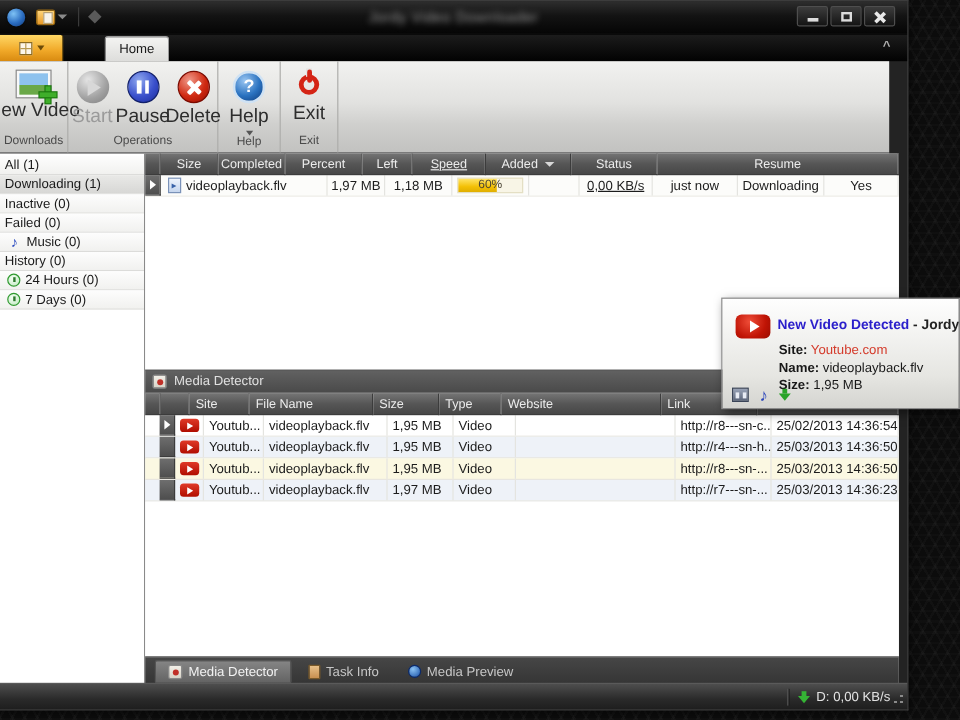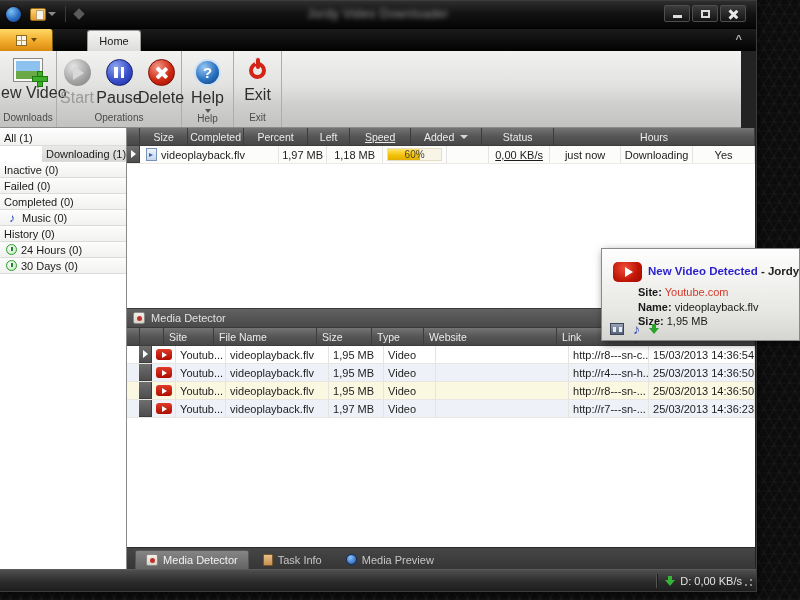--- a/index.html
+++ b/index.html
@@ -83,21 +83,21 @@
   .ic-power { width:17px; height:17px; border:4px solid #d42415; border-radius:50%; position:relative; margin-top:3px; }
   .ic-power::before { content:''; position:absolute; left:2px; top:-9px; width:5px; height:7px; background:#e4e4e2; }
   .ic-power::after { content:''; position:absolute; left:2.5px; top:-8px; width:4px; height:11px; background:#d42415; border-radius:2px; }
   .help-caret { width:0;height:0;border-left:3.5px solid transparent;border-right:3.5px solid transparent;border-top:4px solid #555; margin-top:-1px; }
 
   
   .body { position:relative; display:flex; height:443px; width:749px; }
   .sidebar { width:130px; background:#fff; border-right:1px solid #8a8a8a; padding-top:2px; }
   .side-item { height:16px; display:flex; align-items:center; padding-left:4px; gap:4px;
     background:linear-gradient(180deg,#fdfdfd,#f1f1ef); border-bottom:1px solid #dcdcda; color:#1a1a1a; font-size:11px; white-space:nowrap; }
-  .side-item.sel { background:linear-gradient(180deg,#e9e9e7,#d7d7d5);margin-left:42px; }
+  .side-item.sel { background:linear-gradient(180deg,#e9e9e7,#d7d7d5); }
   .side-item.ind { padding-left:6px; }
   .ic-video { width:12px; height:9px; background:#4a4a5c; border-radius:2px; position:relative; }
   .ic-video::after { content:''; position:absolute; left:1.5px; top:2px; width:2px; height:5px; background:#cfcfe0; box-shadow:6px 0 0 #cfcfe0; }
   .ic-music { color:#2a4ac0; font-size:12px; line-height:10px; width:12px; text-align:center; }
   .ic-clock { width:11px; height:11px; border-radius:50%; border:1.5px solid #2e9a2e;
     background:radial-gradient(circle at 40% 35%, #f4fff4, #bfe8bf); position:relative; }
   .ic-clock::after { content:''; position:absolute; left:4px; top:2px; width:1.5px; height:4px; background:#2e7a2e; }
 
   .main { flex:1; background:#fff; display:flex; flex-direction:column; position:relative; }
 
@@ -170,21 +170,21 @@
   
   .popup { position:absolute; left:601px; top:248px; width:199px; height:93px;
     background:linear-gradient(180deg,#fefefe,#e6e6e2 70%,#d4d4d0); border:1px solid #8a8a8a;
     box-shadow:2px 3px 8px rgba(0,0,0,.5); z-index:50; overflow:hidden; }
   .pp-yt { position:absolute; left:11px; top:13px; width:29px; height:20px; border-radius:5px;
     background:radial-gradient(circle at 40% 30%, #ef4d38, #c01405 60%, #9a0c00);
     display:flex; align-items:center; justify-content:center; }
   .pp-yt i { width:0;height:0;border-left:8px solid #fff;border-top:5px solid transparent;border-bottom:5px solid transparent; margin-left:2px; }
   .pp-title { position:absolute; left:46px; top:16px; white-space:nowrap; font-weight:bold; font-size:11.5px; }
   .pp-title .t1 { color:#2a1ecb;text-align:center; } .pp-title .t2 { color:#222; }
-  .pp-lines { position:absolute; left:36px; top:36px; line-height:14.5px; font-size:11px; color:#181818; white-space:nowrap; }
+  .pp-lines { position:absolute; left:47px; top:36px; line-height:14.5px; font-size:11px; color:#181818; white-space:nowrap; }
   .pp-lines b { font-weight:bold; }
   .pp-site { color:#d43a2a; }
   .pp-icons { position:absolute; left:8px; bottom:5px; display:flex; align-items:center; gap:9px; }
   .ic-film { width:14px; height:12px; background:linear-gradient(180deg,#9aa4b8,#5a6478); border:1px solid #3a4458; position:relative; }
   .ic-film::after { content:''; position:absolute; left:2px; top:3px; width:3px; height:5px; background:#e8ecf4; box-shadow:6px 0 0 #e8ecf4; }
   .ic-note { color:#2a44bb; font-size:14px; line-height:12px; font-weight:bold; }
   .ic-greendl { display:flex; flex-direction:column; align-items:center; }
   .ic-greendl .stem { width:4px; height:4px; background:#2aa32a; }
   .ic-greendl .head { width:0;height:0;border-left:5.5px solid transparent;border-right:5.5px solid transparent;border-top:6px solid #2aa32a; }
 </style>
@@ -292,55 +292,52 @@
           </div>
         <div class="side-item sel">
             <span>Downloading (1)</span>
           </div>
         <div class="side-item">
             <span>Inactive (0)</span>
           </div>
         <div class="side-item">
             <span>Failed (0)</span>
           </div>
-        <div class="side-item">
-            <span>Completed (0)</span>
-          </div>
         <div class="side-item ind">
             <span class="ic-music">♪</span>
             <span>Music (0)</span>
           </div>
         <div class="side-item">
             <span>History (0)</span>
           </div>
         <div class="side-item ind">
             <span class="ic-clock"></span>
             <span>24 Hours (0)</span>
           </div>
         <div class="side-item ind">
             <span class="ic-clock"></span>
-            <span>30 Days (0)</span>
+            <span>7 Days (0)</span>
           </div>
       </div>
 
       <div class="main">
 
         <div class="gridrow">
           <div class="hcell d0"></div>
           <div class="hcell d2">Size</div>
           <div class="hcell d3">Completed</div>
           <div class="hcell d4">Percent</div>
           <div class="hcell d5">Left</div>
           <div class="hcell d6">Speed</div>
           <div class="hcell d7">
               <span>Added</span>
               <span class="sort-caret"></span>
             </div>
           <div class="hcell d8">Status</div>
-          <div class="hcell d9">Hours</div>
+          <div class="hcell d9">Resume</div>
         </div>
 
         <div class="gridrow dl-row">
           <div class="indcell d0">
               <div class="tri-r"></div>
             </div>
           <div class="cell d1 left">
               <span class="ic-mediafile"></span>
               <span>videoplayback.flv</span>
             </div>
@@ -386,21 +383,21 @@
               <div class="ic-yt">
                 <i></i>
               </div>
             </div>
           <div class="cell m2 left">Youtub...</div>
           <div class="cell m3 left">videoplayback.flv</div>
           <div class="cell m4 left">1,95 MB</div>
           <div class="cell m5 left">Video</div>
           <div class="cell m6 left"></div>
           <div class="cell m7 left">http://r8---sn-c...</div>
-          <div class="cell m8 left">15/03/2013 14:36:54</div>
+          <div class="cell m8 left">25/02/2013 14:36:54</div>
         </div>
         <div class="gridrow md-row bg-b">
           <div class="blank-ind"></div>
           <div class="cell m1">
               <div class="ic-yt">
                 <i></i>
               </div>
             </div>
           <div class="cell m2 left">Youtub...</div>
           <div class="cell m3 left">videoplayback.flv</div>

